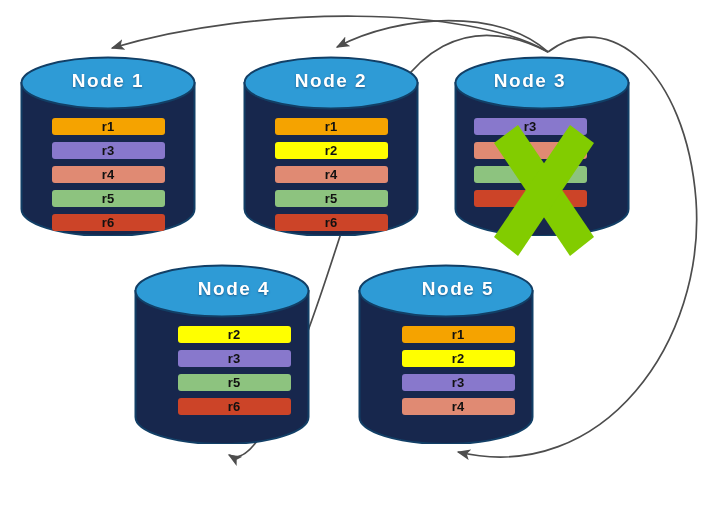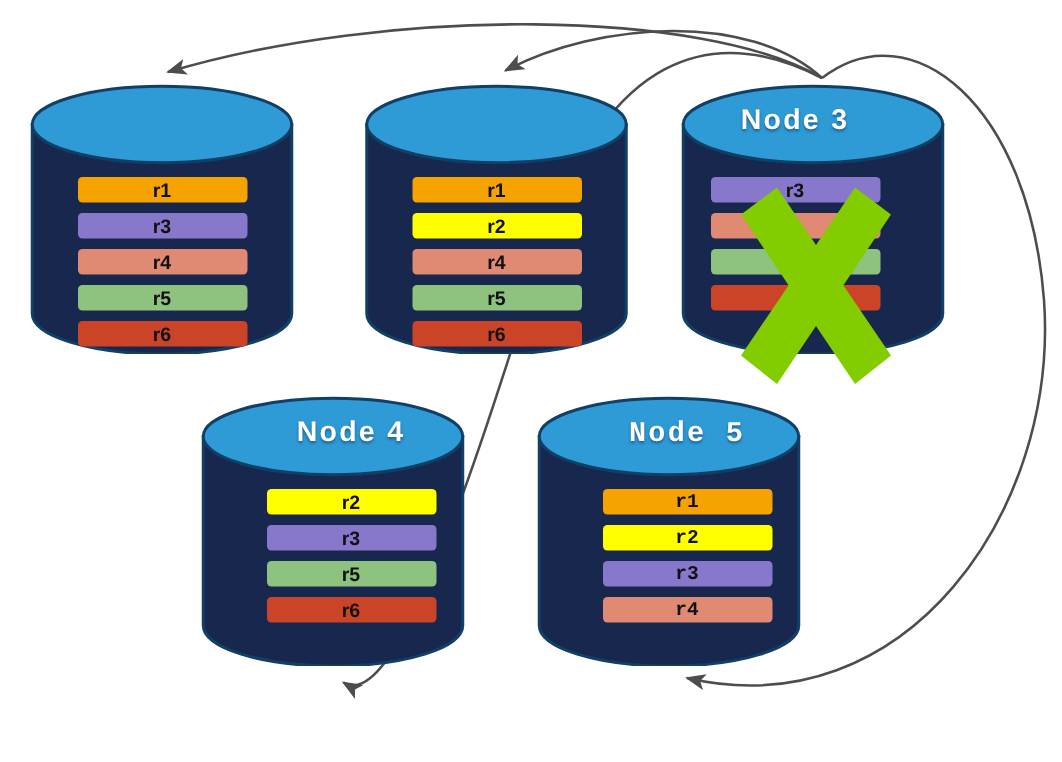--- a/index.html
+++ b/index.html
@@ -86,20 +86,21 @@
         <path d="M 548 52 C 608 6 686 70 696 200 C 706 340 604 486 458 452" marker-end="url(#head)"></path>
       </g>
   </svg>
 
   <div id="nodes-root">
       <div class="node" style="left: 20px; top: 56px; width: 176px; height: 180px;">
         <svg class="node-svg" width="176" height="180" viewBox="0 0 176 180">
           <path d="M 1.5,27 L 1.5,153 A 86.5,27 0 0 0 174.5,153 L 174.5,27 Z" fill="#17274d" stroke="#123f66" stroke-width="2"></path>
           <ellipse cx="88" cy="27" rx="86.5" ry="25.5" fill="#2e9bd6" stroke="#123f66" stroke-width="2"></ellipse>
         </svg>
+        <div class="node-title" style="top: 14px;">Node  1</div>
         <div class="bars" style="top: 62px; height: 113px;">
           <div class="bar" style="width: 113px; height: 17px; background: rgb(245, 163, 0); margin-top: 0px;">
             <span class="bar-label" style="padding-top: 1px;">r1</span>
           </div>
           <div class="bar" style="width: 113px; height: 17px; background: rgb(136, 120, 204); margin-top: 7px;">
             <span class="bar-label" style="padding-top: 1px;">r3</span>
           </div>
           <div class="bar" style="width: 113px; height: 17px; background: rgb(224, 138, 115); margin-top: 7px;">
             <span class="bar-label" style="padding-top: 1px;">r4</span>
           </div>
@@ -109,20 +110,21 @@
           <div class="bar" style="width: 113px; height: 17px; background: rgb(204, 68, 40); margin-top: 7px;">
             <span class="bar-label" style="padding-top: 1px;">r6</span>
           </div>
         </div>
       </div>
       <div class="node" style="left: 243px; top: 56px; width: 176px; height: 180px;">
         <svg class="node-svg" width="176" height="180" viewBox="0 0 176 180">
           <path d="M 1.5,27 L 1.5,153 A 86.5,27 0 0 0 174.5,153 L 174.5,27 Z" fill="#17274d" stroke="#123f66" stroke-width="2"></path>
           <ellipse cx="88" cy="27" rx="86.5" ry="25.5" fill="#2e9bd6" stroke="#123f66" stroke-width="2"></ellipse>
         </svg>
+        <div class="node-title" style="top: 14px;">Node  2</div>
         <div class="bars" style="top: 62px; height: 113px;">
           <div class="bar" style="width: 113px; height: 17px; background: rgb(245, 163, 0); margin-top: 0px;">
             <span class="bar-label" style="padding-top: 1px;">r1</span>
           </div>
           <div class="bar" style="width: 113px; height: 17px; background: rgb(255, 255, 0); margin-top: 7px;">
             <span class="bar-label" style="padding-top: 1px;">r2</span>
           </div>
           <div class="bar" style="width: 113px; height: 17px; background: rgb(224, 138, 115); margin-top: 7px;">
             <span class="bar-label" style="padding-top: 1px;">r4</span>
           </div>
@@ -173,21 +175,21 @@
             <span class="bar-label" style="padding-top: 1px;">r3</span>
           </div>
           <div class="bar" style="width: 113px; height: 17px; background: rgb(141, 195, 127); margin-top: 7px;">
             <span class="bar-label" style="padding-top: 1px;">r5</span>
           </div>
           <div class="bar" style="width: 113px; height: 17px; background: rgb(204, 68, 40); margin-top: 7px;">
             <span class="bar-label" style="padding-top: 1px;">r6</span>
           </div>
         </div>
       </div>
-      <div class="node" style="left: 358px; top: 264px; width: 200px; height: 180px; font-family: Liberation Mono, monospace;">
+      <div class="node" style="left: 358px; top: 264px; width: 200px; height: 180px;">
         <svg class="node-svg" width="176" height="180" viewBox="0 0 176 180">
           <path d="M 1.5,27 L 1.5,153 A 86.5,27 0 0 0 174.5,153 L 174.5,27 Z" fill="#17274d" stroke="#123f66" stroke-width="2"></path>
           <ellipse cx="88" cy="27" rx="86.5" ry="25.5" fill="#2e9bd6" stroke="#123f66" stroke-width="2"></ellipse>
         </svg>
         <div class="node-title" style="top: 14px;">Node  5</div>
         <div class="bars" style="top: 62px; height: 89px;">
           <div class="bar" style="width: 113px; height: 17px; background: rgb(245, 163, 0); margin-top: 0px;">
             <span class="bar-label" style="padding-top: 1px;">r1</span>
           </div>
           <div class="bar" style="width: 113px; height: 17px; background: rgb(255, 255, 0); margin-top: 7px;">

